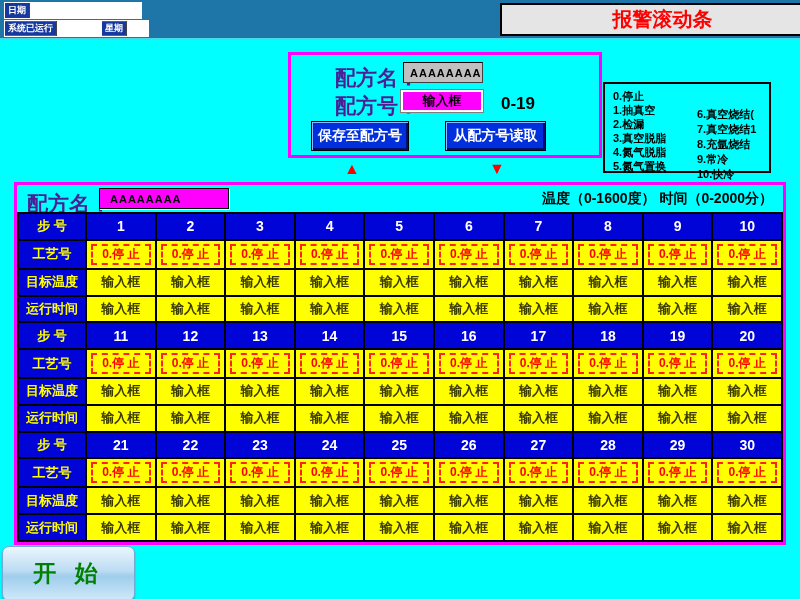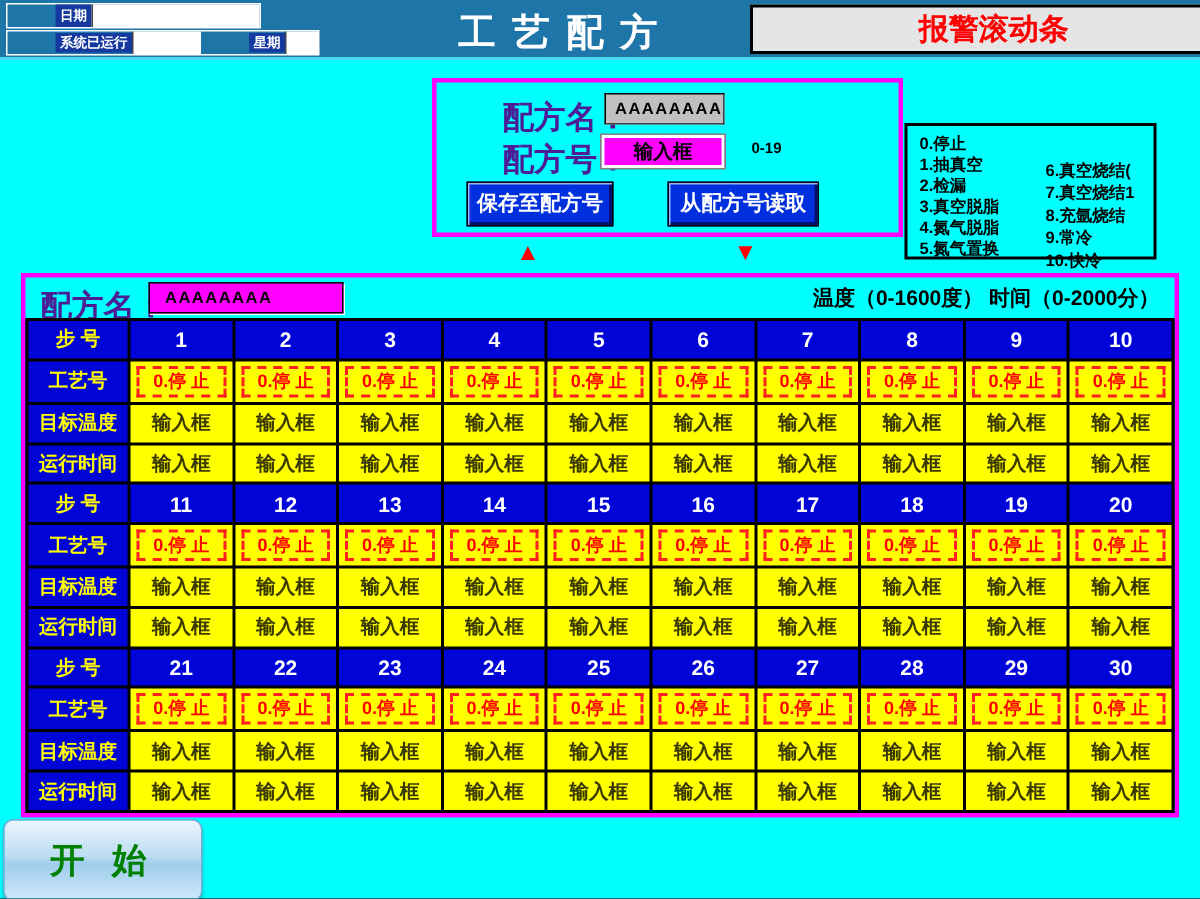--- a/index.html
+++ b/index.html
@@ -4,34 +4,34 @@
 <style>
   * { margin:0; padding:0; box-sizing:border-box; }
   body { font-family:"Liberation Sans","DejaVu Sans",sans-serif; background:#008080; }
   .screen { position:relative; width:800px; height:599px; background:#00FFFF; overflow:hidden; }
 
   
   .topbar { position:absolute; left:0; top:0; width:800px; height:40px; background:#1E76A8; border-bottom:2px solid #49D8E8; }
   .field-row { position:absolute; display:flex; border:1px solid #FFFFFF; height:17px; }
   .row1 { left:4px; top:2px; }
   .row2 { left:4px; top:20px;align-items:center; }
-  .flabel { background:#16399F; color:#FFFFFF; font-size:9px; font-weight:bold; display:flex; align-items:center; justify-content:center; padding:0 3px; white-space:nowrap;margin-left:32px; }
+  .flabel { background:#16399F; color:#FFFFFF; font-size:9px; font-weight:bold; display:flex; align-items:center; justify-content:center; padding:0 3px; white-space:nowrap; }
   .finput { background:#FFFFFF; border-left:1px solid #444; height:100%; }
   .w-long { width:112px; } .w-mid { width:46px; } .w-small { width:22px; }
   .title { position:absolute; left:278px; top:5px; width:190px; text-align:center; color:#FFFFFF; font-size:25px; font-weight:bold; letter-spacing:2px; white-space:nowrap; }
   .alarm { position:absolute; left:472px; top:3px; width:325px; height:33px; background:#e5e5e5; border:2px solid #000000; color:#FF0000; font-size:20px; font-weight:bold; display:flex; align-items:center; justify-content:center;margin-left:28px; }
 
   
   .recipe-panel { position:absolute; left:288px; top:52px; width:314px; height:106px; border:3px solid #FF00FF; background:#00FFFF; }
   .red-label { color:#4c1d95; font-size:21px; font-weight:bold; white-space:nowrap; }
   .rp-name-label { position:absolute; left:44px; top:9px; }
   .rp-num-label  { position:absolute; left:44px; top:37px; }
   .name-input { position:absolute; left:112px; top:7px; width:80px; height:21px; background:#C0C0C0; border:1px solid #404040; border-top-color:#000; border-left-color:#000; color:#000; font-size:11px; font-weight:bold; display:flex; align-items:center; padding-left:6px; letter-spacing:1px; }
   .num-input { position:absolute; left:110px; top:35px; width:82px; height:22px; background:#FF00FF; border:2px solid #FFFFFF; outline:1px solid #808080; color:#000; font-size:13px; font-weight:bold; display:flex; align-items:center; justify-content:center; }
-  .range { position:absolute; left:210px; top:39px; color:#000; font-size:10px; font-weight:bold; }
+  .range { position:absolute; left:210px; top:39px; color:#000; font-size:17px; font-weight:bold; }
   .rp-buttons { position:absolute; left:0; top:66px; width:100%; }
   .hmi-btn { position:absolute; height:30px; background:#0030DD; color:#FFFFFF; font-family:inherit; font-size:14px; font-weight:bold; border:1px solid #000; box-shadow:inset 1px 1px 0 #9ab4ff, inset -2px -2px 0 #001070; cursor:pointer; white-space:nowrap; }
   .btn-save { left:20px; width:98px; }
   .btn-load { left:154px; width:101px; }
   .arrow { position:absolute; color:#FF0000; font-size:16px; line-height:16px; }
   .up { left:344px; top:161px; } .down { left:489px; top:161px; }
 
   
   .legend { position:absolute; left:603px; top:82px; width:168px; height:91px; border:2px solid #000000; background:#00FFFF; }
   .leg-col { position:absolute; top:5px; left:8px; }
@@ -63,21 +63,20 @@
     <div class="field-row row1">
       <span class="flabel">日期</span>
       <span class="finput w-long"></span>
     </div>
     <div class="field-row row2">
       <span class="flabel">系统已运行</span>
       <span class="finput w-mid"></span>
       <span class="flabel">星期</span>
       <span class="finput w-small"></span>
     </div>
-    <div class="title">工 艺 配 方</div>
     <div class="alarm">报警滚动条</div>
   </div>
 
   <div class="recipe-panel">
     <span class="red-label rp-name-label">配方名：</span>
     <span class="name-input">AAAAAAAA</span>
     <span class="red-label rp-num-label">配方号：</span>
     <span class="num-input">输入框</span>
     <span class="range">0-19</span>
     <div class="rp-buttons">

